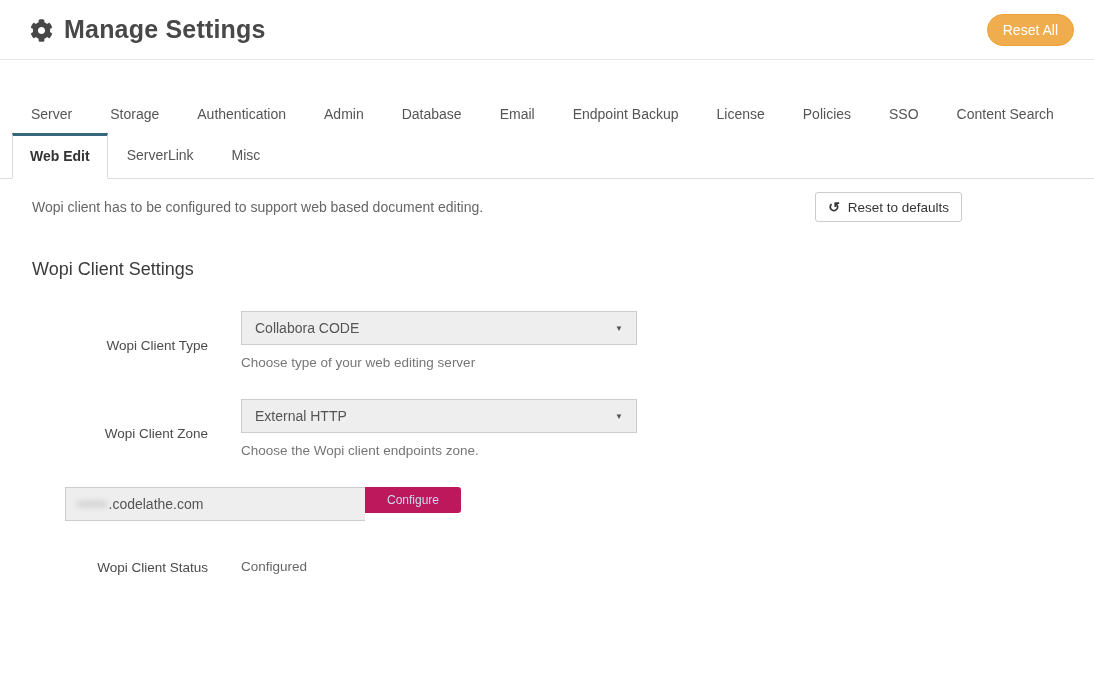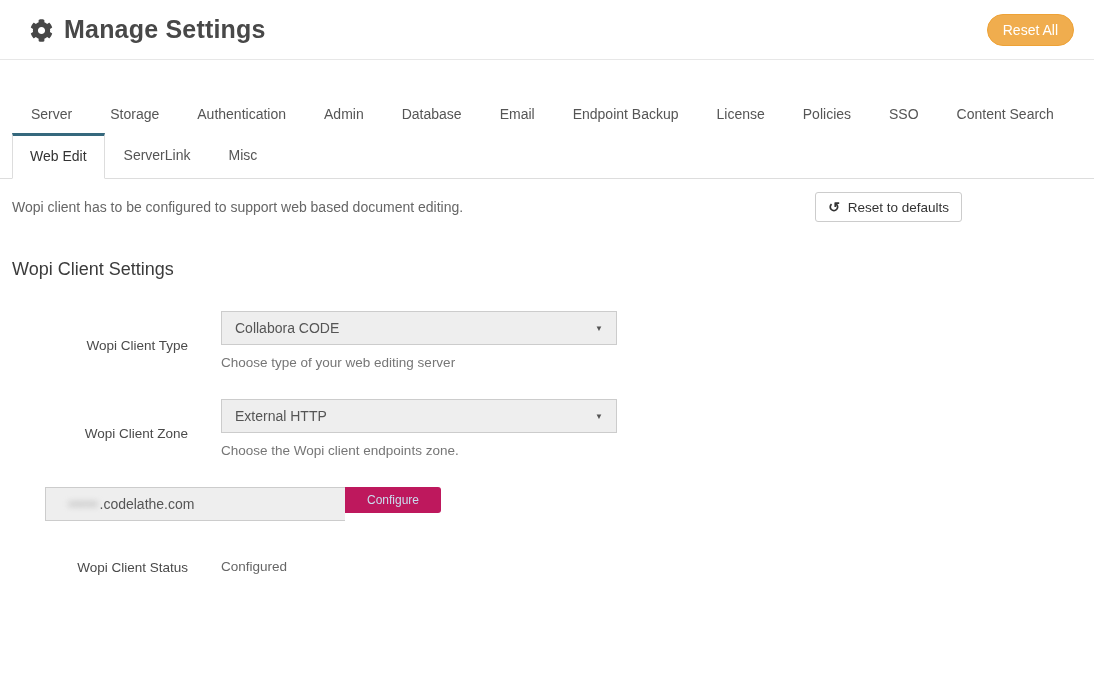--- a/index.html
+++ b/index.html
@@ -65,26 +65,26 @@
     color: #555555;
     cursor: pointer;
   }
   .subtabs li.active {
     background: #ffffff;
     border: 1px solid #dddddd;
     border-top: 3px solid #35687d;
     border-bottom: 1px solid #ffffff;
     margin-bottom: -1px;
     padding: 12px 17px 14px 17px;
-    font-weight: normal;
+    font-weight: bold;
     color: #333333;
   }
 
   
-  .panel { padding: 0 20px 0 12px; }
+  .panel { padding: 0 20px 0 12px; margin-left: 20px; }
   .panel-head {
     display: flex;
     align-items: center;
     margin-top: 13px;
   }
   .panel-desc { font-size: 14px; color: #666666; flex: 1; }
   .reset-defaults-btn {
     background: #ffffff;
     border: 1px solid #cccccc;
     border-radius: 3px;
@@ -135,21 +135,21 @@
 
   .input-group { display: flex; }
   .host-input {
     width: 300px;
     height: 34px;
     background: #eeeeee;
     border: 1px solid #cccccc;
     border-right: none;
     display: flex;
     align-items: center;
-    padding: 0 23px;
+    padding: 0 12px;
     font-size: 14px;
     color: #555555;
   }
   .redacted { color: #9a9a9a; filter: blur(3px); margin-right: 1px; letter-spacing: 1px; }
   .configure-btn {
     width: 96px;
     height: 26px;
     background: #be185d;
     border: none;
     border-radius: 0 3px 3px 0;

